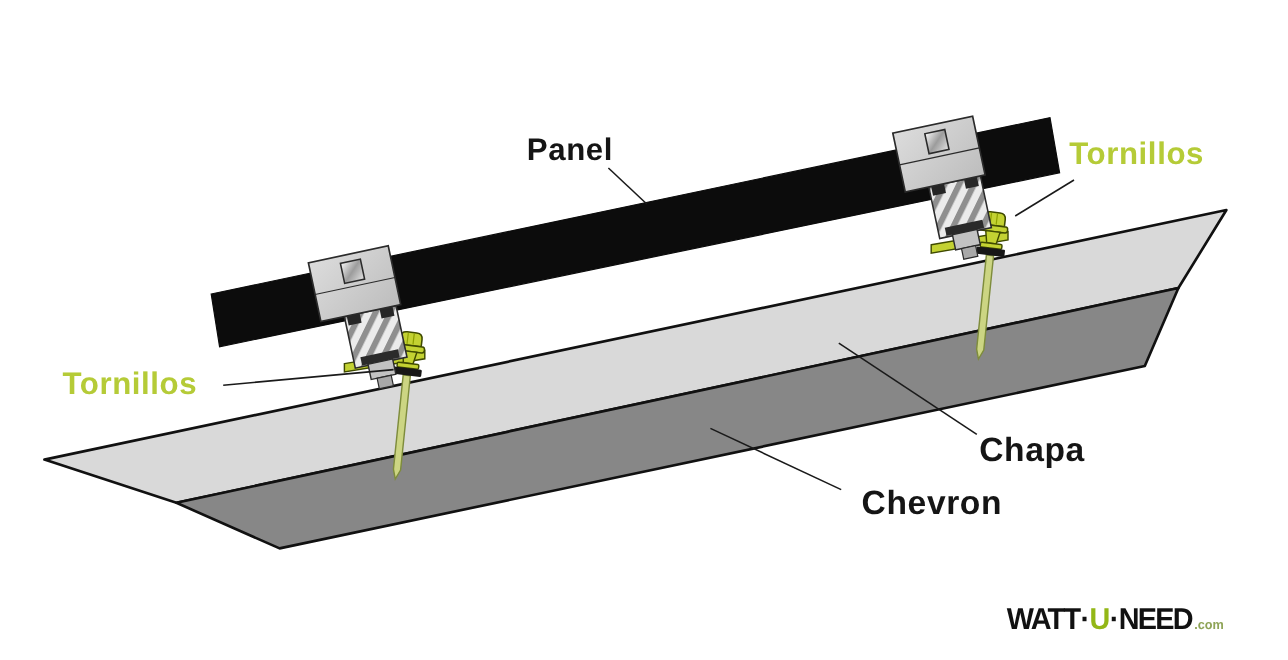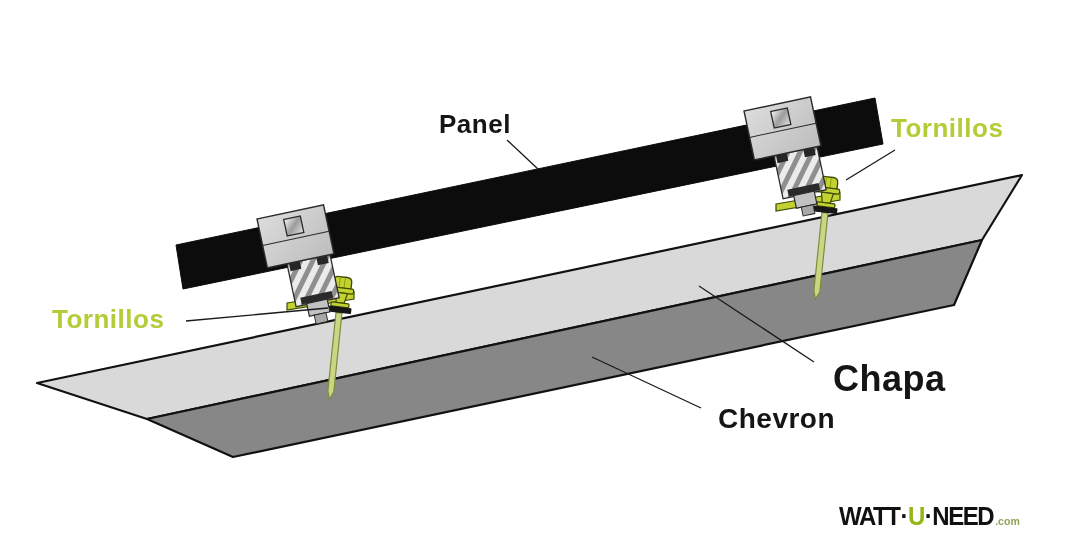--- a/index.html
+++ b/index.html
@@ -16,21 +16,21 @@
     position:absolute;
     font-weight:700;
     color:#151515;
     line-height:1;
     white-space:nowrap;
     letter-spacing:.5px;
   }
   .lbl-panel{left:439px;top:99px;font-size:26px;}
   .lbl-tornillos-r{left:891px;top:103px;font-size:26px;color:#b5cb37;}
   .lbl-tornillos-l{left:52px;top:294px;font-size:26px;color:#b5cb37;}
-  .lbl-chapa{left:833px;top:349px;font-size:36px;}
+  .lbl-chapa{left:816px;top:349px;font-size:28px;}
   .lbl-chevron{left:718px;top:393px;font-size:28px;}
   .logo{
     position:absolute;left:839px;top:492px;
     font-weight:800;font-size:25px;line-height:1;
     letter-spacing:-1.5px;color:#111;
     transform:scaleX(.96);transform-origin:left top;
     white-space:nowrap;
   }
   .lg-green{color:#93b717;}
   .lg-dot{padding:0 1px;}

